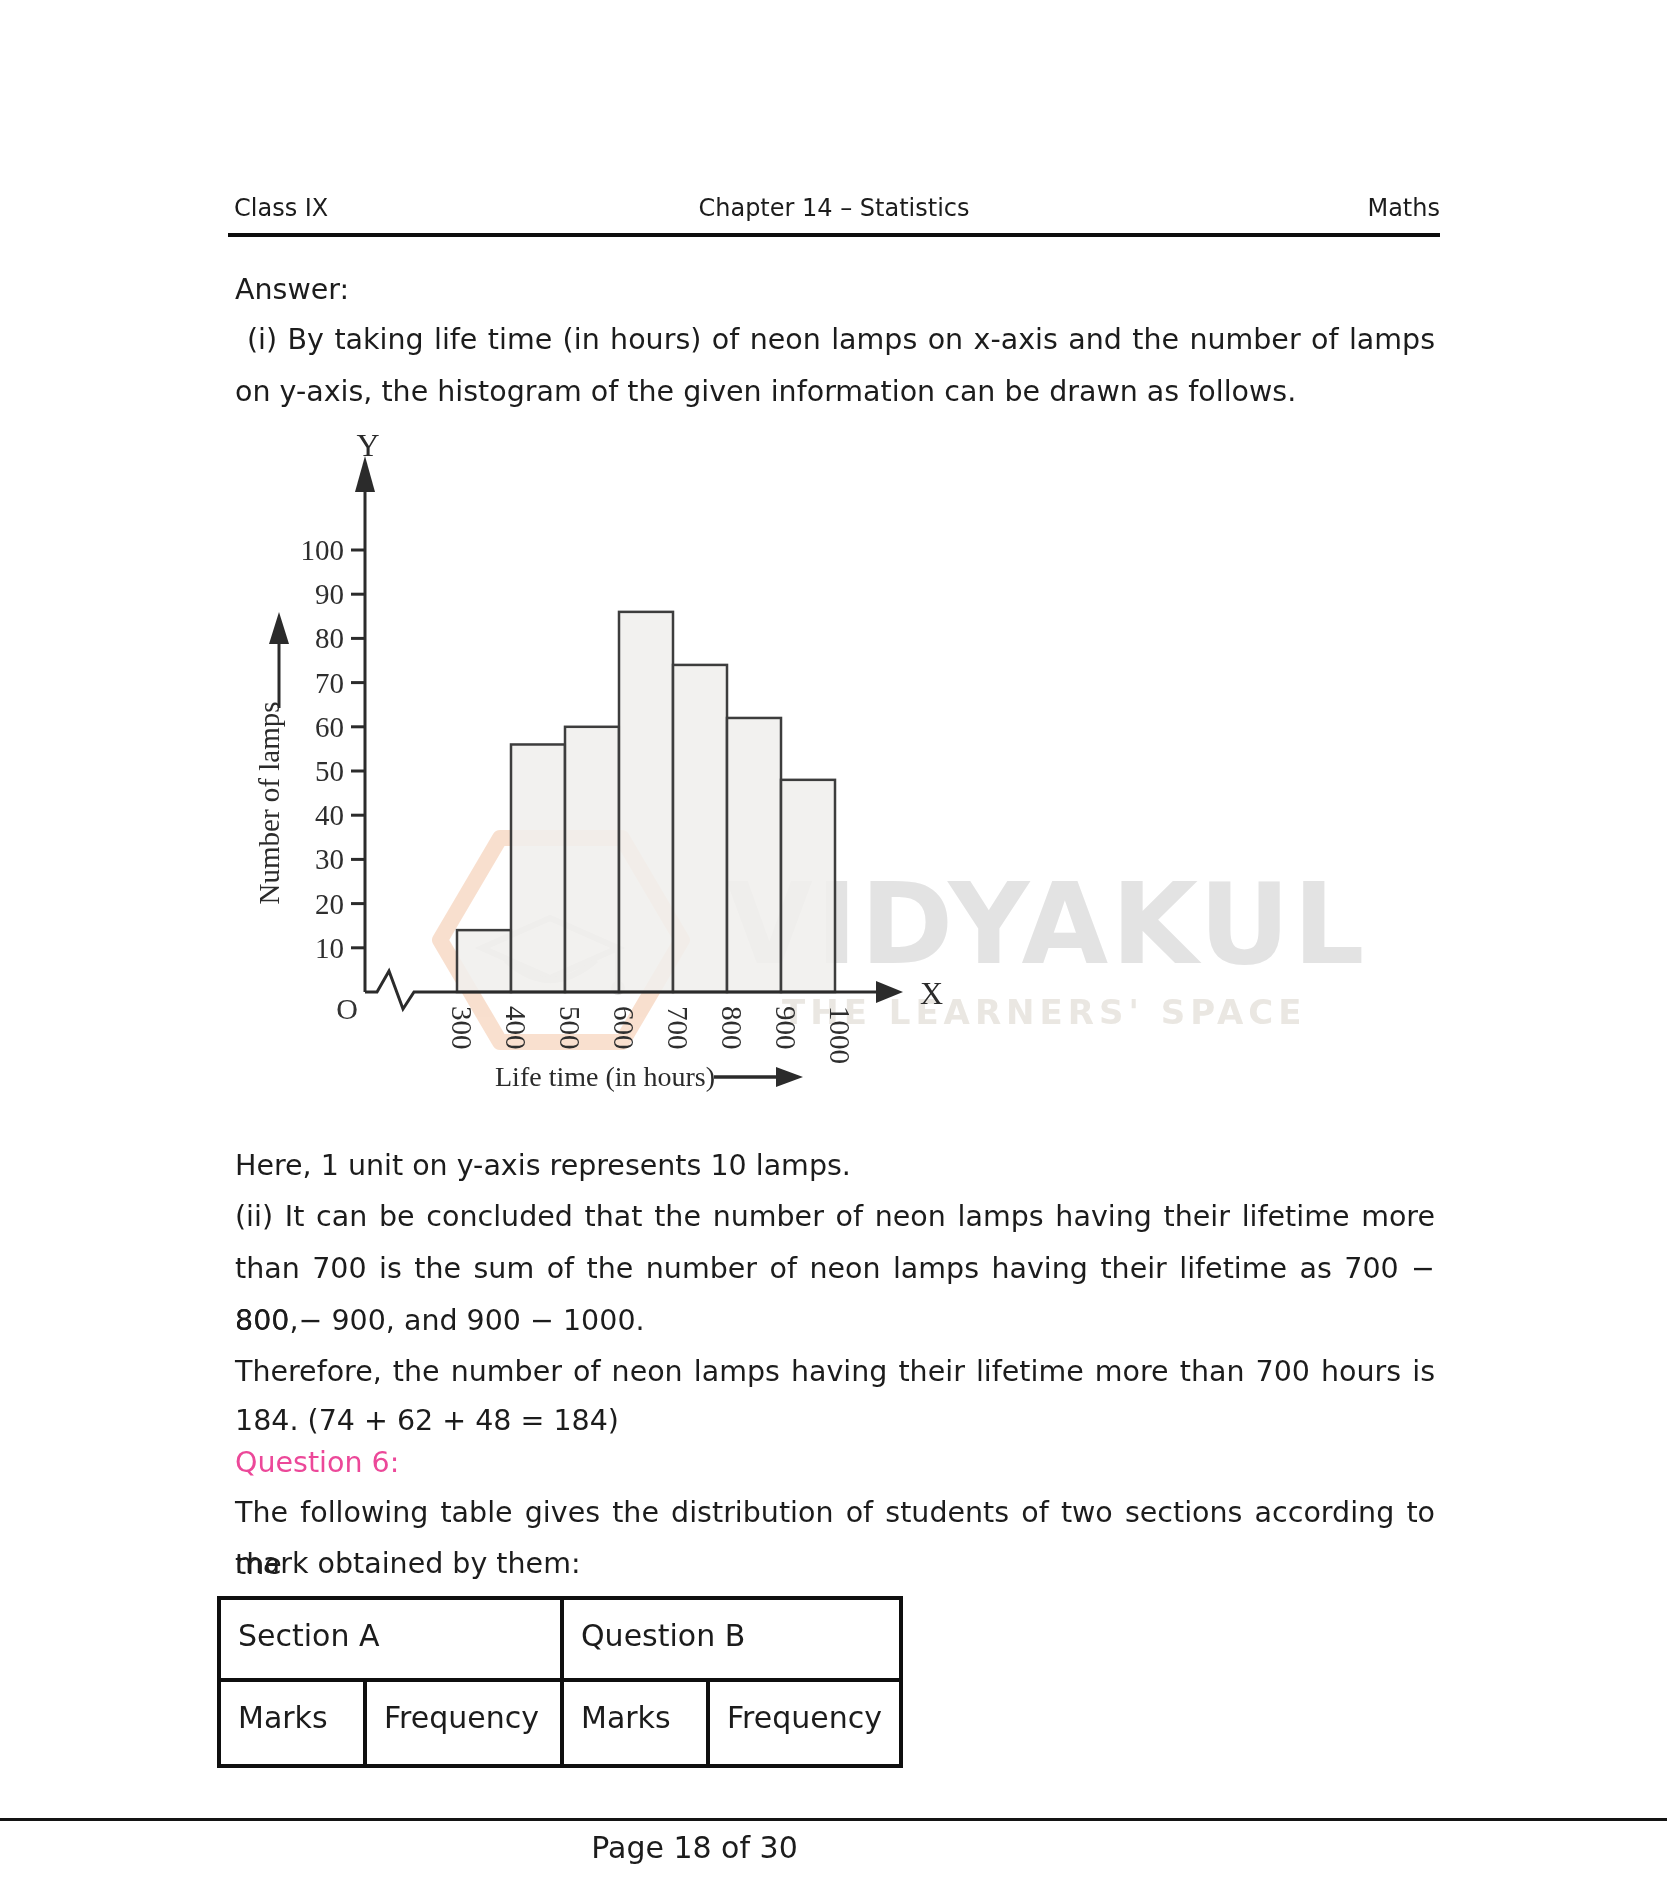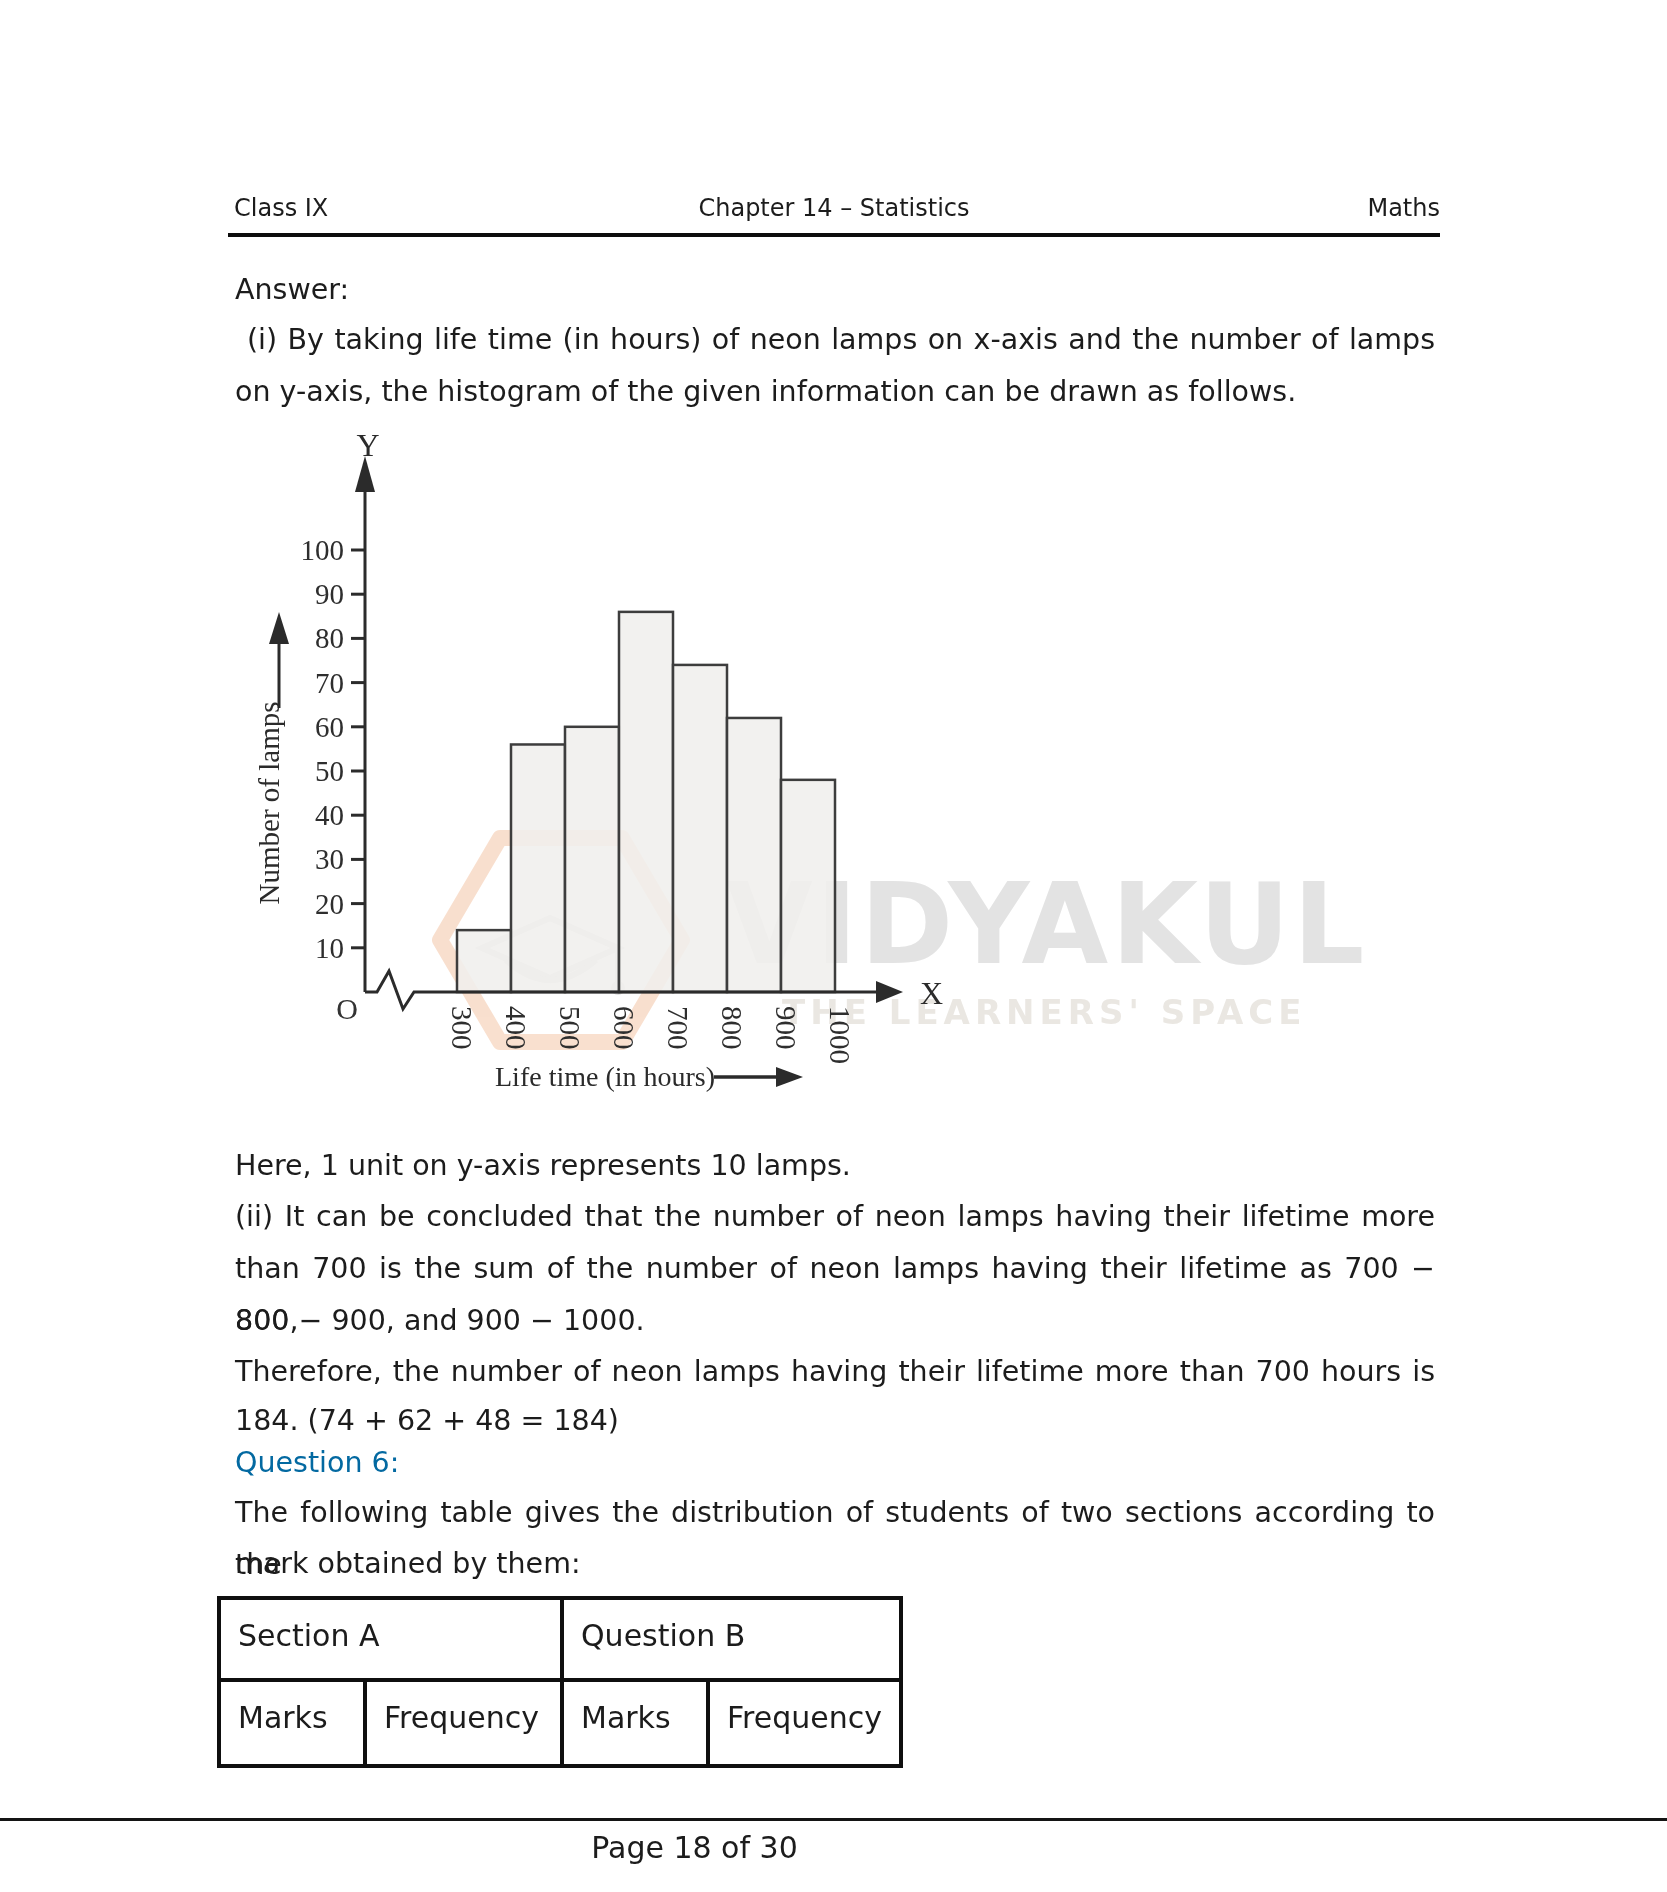--- a/index.html
+++ b/index.html
@@ -12,21 +12,21 @@
   
   .hdr { left:228px; top:194px; width:1212px; height:36px; font-size:24px; }
   .hdr .left  { position:absolute; left:6px; top:0; }
   .hdr .mid   { position:absolute; left:0; right:0; top:0; text-align:center; }
   .hdr .right { position:absolute; right:0; top:0; }
   .hdr-rule { left:228px; top:233px; width:1212px; height:4px; background:#0d0d0d; }
   
   .bodyline { left:235px; width:1200px; height:52px; font-size:28.5px; line-height:52px; white-space:nowrap; }
   .just { white-space:normal; text-align:justify; text-align-last:justify; }
   .indent1 { padding-left:12px; }
-  .qhead { color:#0369a1; }
+  .qhead { color:#ec4899; }
   
   svg.chart { position:absolute; left:0; top:0; width:1667px; height:1892px; }
   .serif { font-family:"Liberation Serif","DejaVu Serif",serif; }
   
   table.marks { position:absolute; left:217px; top:1596px; border-collapse:collapse; table-layout:fixed; font-size:30px; }
   table.marks td { border:4px solid #0f0f0f; vertical-align:top; padding:18px 6px 0 17px; }
   
   .foot-rule { left:0; top:1818px; width:1667px; height:3px; background:#141414; }
   .foot-text { left:0; top:1830px; width:1389px; text-align:center; font-size:30px; }
 </style>

